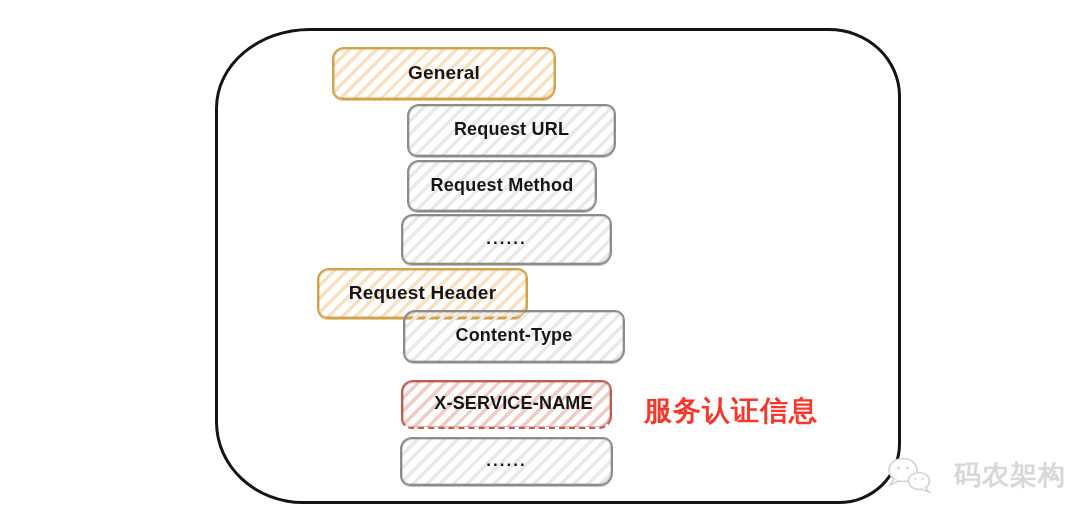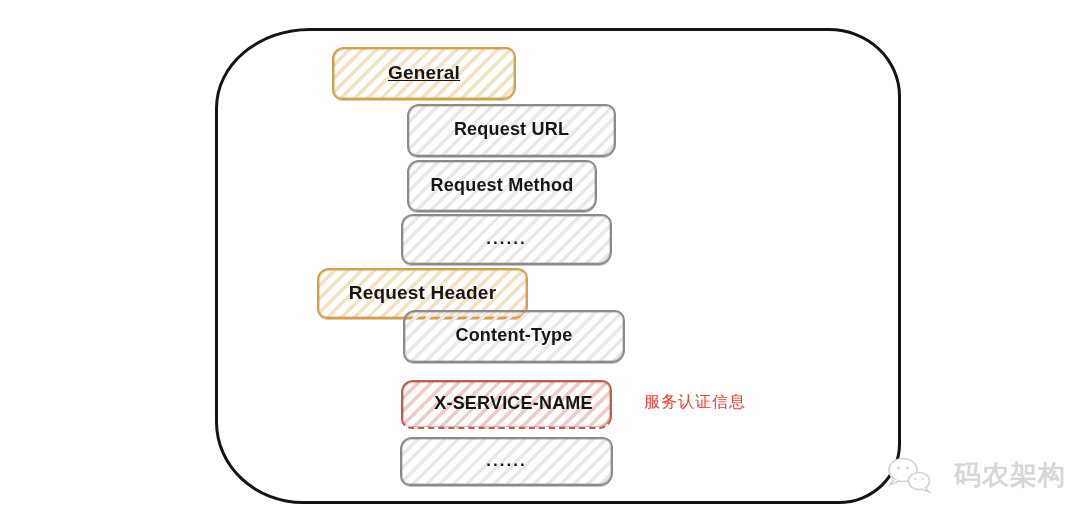--- a/index.html
+++ b/index.html
@@ -39,34 +39,34 @@
     background-image:repeating-linear-gradient(135deg,#e9e9e9 0 3.5px,rgba(255,255,255,0) 3.5px 9.5px);
   }
   .red{
     border:2.5px solid #c15b50;
     border-bottom-style:dashed;
     box-shadow:inset 0 0 0 1px rgba(193,91,80,.4);
     background-image:repeating-linear-gradient(135deg,#f0ccc6 0 3.5px,rgba(255,255,255,0) 3.5px 9.5px);
   }
 
   
-  .b-general       {left:332px;top:47px; width:184px;height:53px;font-size:19px;text-decoration:underline;}
+  .b-general       {left:332px;top:47px; width:224px;height:53px;font-size:19px;}
   .b-request-url   {left:407px;top:104px;width:209px;height:53px;}
   .b-request-method{left:407px;top:160px;width:190px;height:52px;}
   .b-dots1         {left:401px;top:214px;width:211px;height:51px;}
   .b-request-header{left:317px;top:268px;width:211px;height:51px;font-size:19px;}
   .b-content-type  {left:403px;top:310px;width:222px;height:53px;}
   .b-x-service-name{left:401px;top:380px;width:211px;height:49px;padding-left:14px;}
   .b-dots2         {left:400px;top:437px;width:213px;height:49px;}
 
   .dots{font-size:17px;letter-spacing:2px;}
 
   .annotation{
     position:absolute;left:644px;top:392px;width:200px;
-    font-size:16px;font-weight:normal;color:#f5382c;
+    font-size:28px;font-weight:bold;color:#f5382c;
     letter-spacing:1px;white-space:nowrap;
   }
 
   .watermark{
     position:absolute;left:886px;top:455px;display:flex;align-items:center;gap:22px;
     color:#d7d7d7;
   }
   .watermark .wm-text{
     font-size:27px;font-weight:bold;letter-spacing:1px;
     text-shadow:1px 1px 0 #ffffff;

